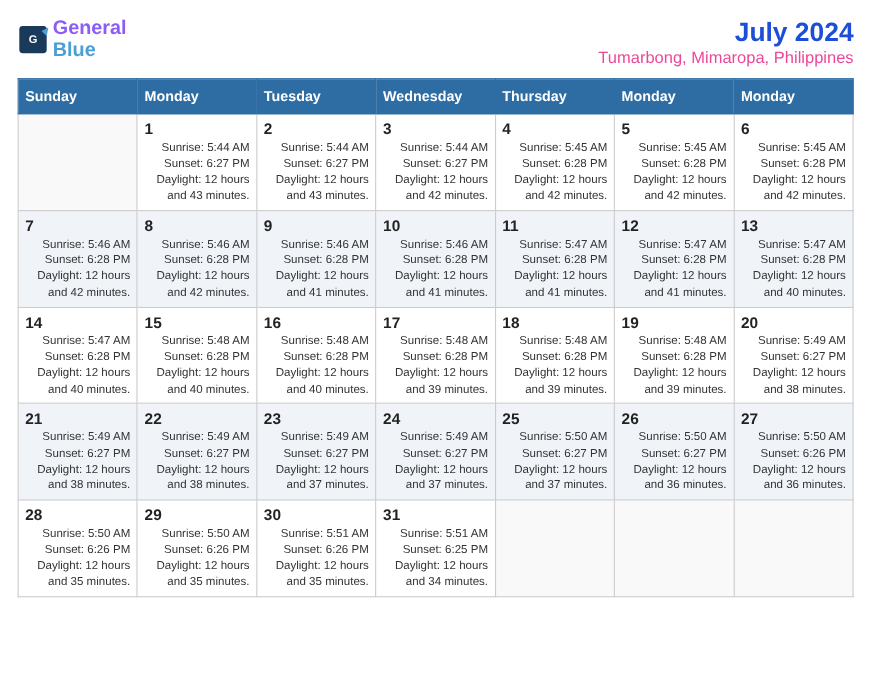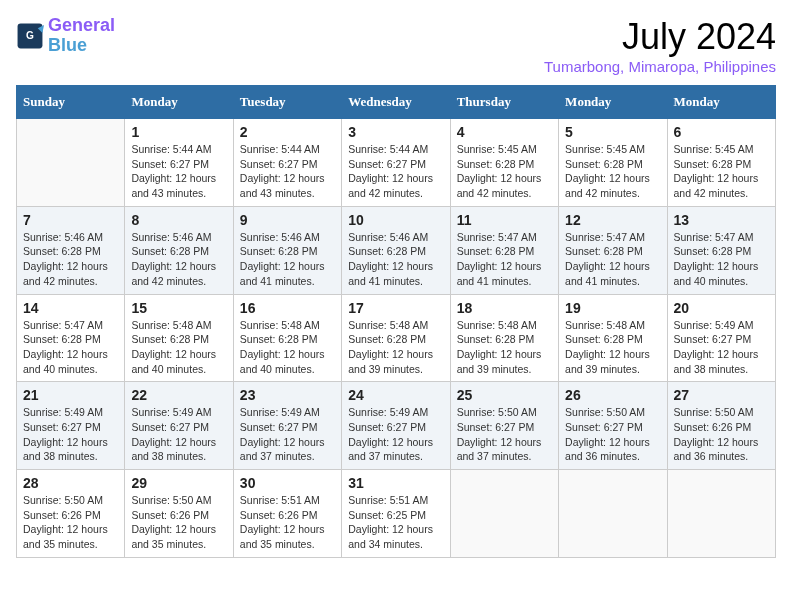--- a/index.html
+++ b/index.html
@@ -31,44 +31,43 @@
       color: #8b5cf6;
     }
     .logo-icon {
       width: 28px;
       height: 28px;
     }
     .title-area {
       text-align: right;
     }
     .main-title {
-      font-size: 36px;
-      font-weight: normal;
-      color: #000000;
+      font-size: 24px;
+      font-weight: bold;
+      color: #1d4ed8;
     }
     .subtitle {
       font-size: 15px;
-      color: #8b5cf6;
+      color: #ec4899;
     }
     table {
       width: 100%;
       border-collapse: collapse;
       font-size: 11px;
     }
     thead tr {
       background: #2e6da4;
       color: #fff;
     }
     thead th {
       padding: 8px 6px;
       text-align: left;
       font-size: 13px;
       font-weight: bold;
       border: 1px solid #2e6da4;
-      font-family: Liberation Serif, serif;
     }
     tbody tr {
       vertical-align: top;
     }
     tbody tr:nth-child(odd) {
       background: #fff;
     }
     tbody tr:nth-child(even) {
       background: #f0f4f8;
     }
@@ -83,20 +82,21 @@
       font-size: 14px;
       font-weight: bold;
       color: #222;
       display: block;
       margin-bottom: 2px;
     }
     .day-info {
       font-size: 10.5px;
       color: #333;
       line-height: 1.4;
+      text-align: right;
     }
     .empty-cell {
       background: #f9f9f9;
     }
   </style>
 </head>
 <body>
 
 <div class="header-area">
   <div class="logo">

